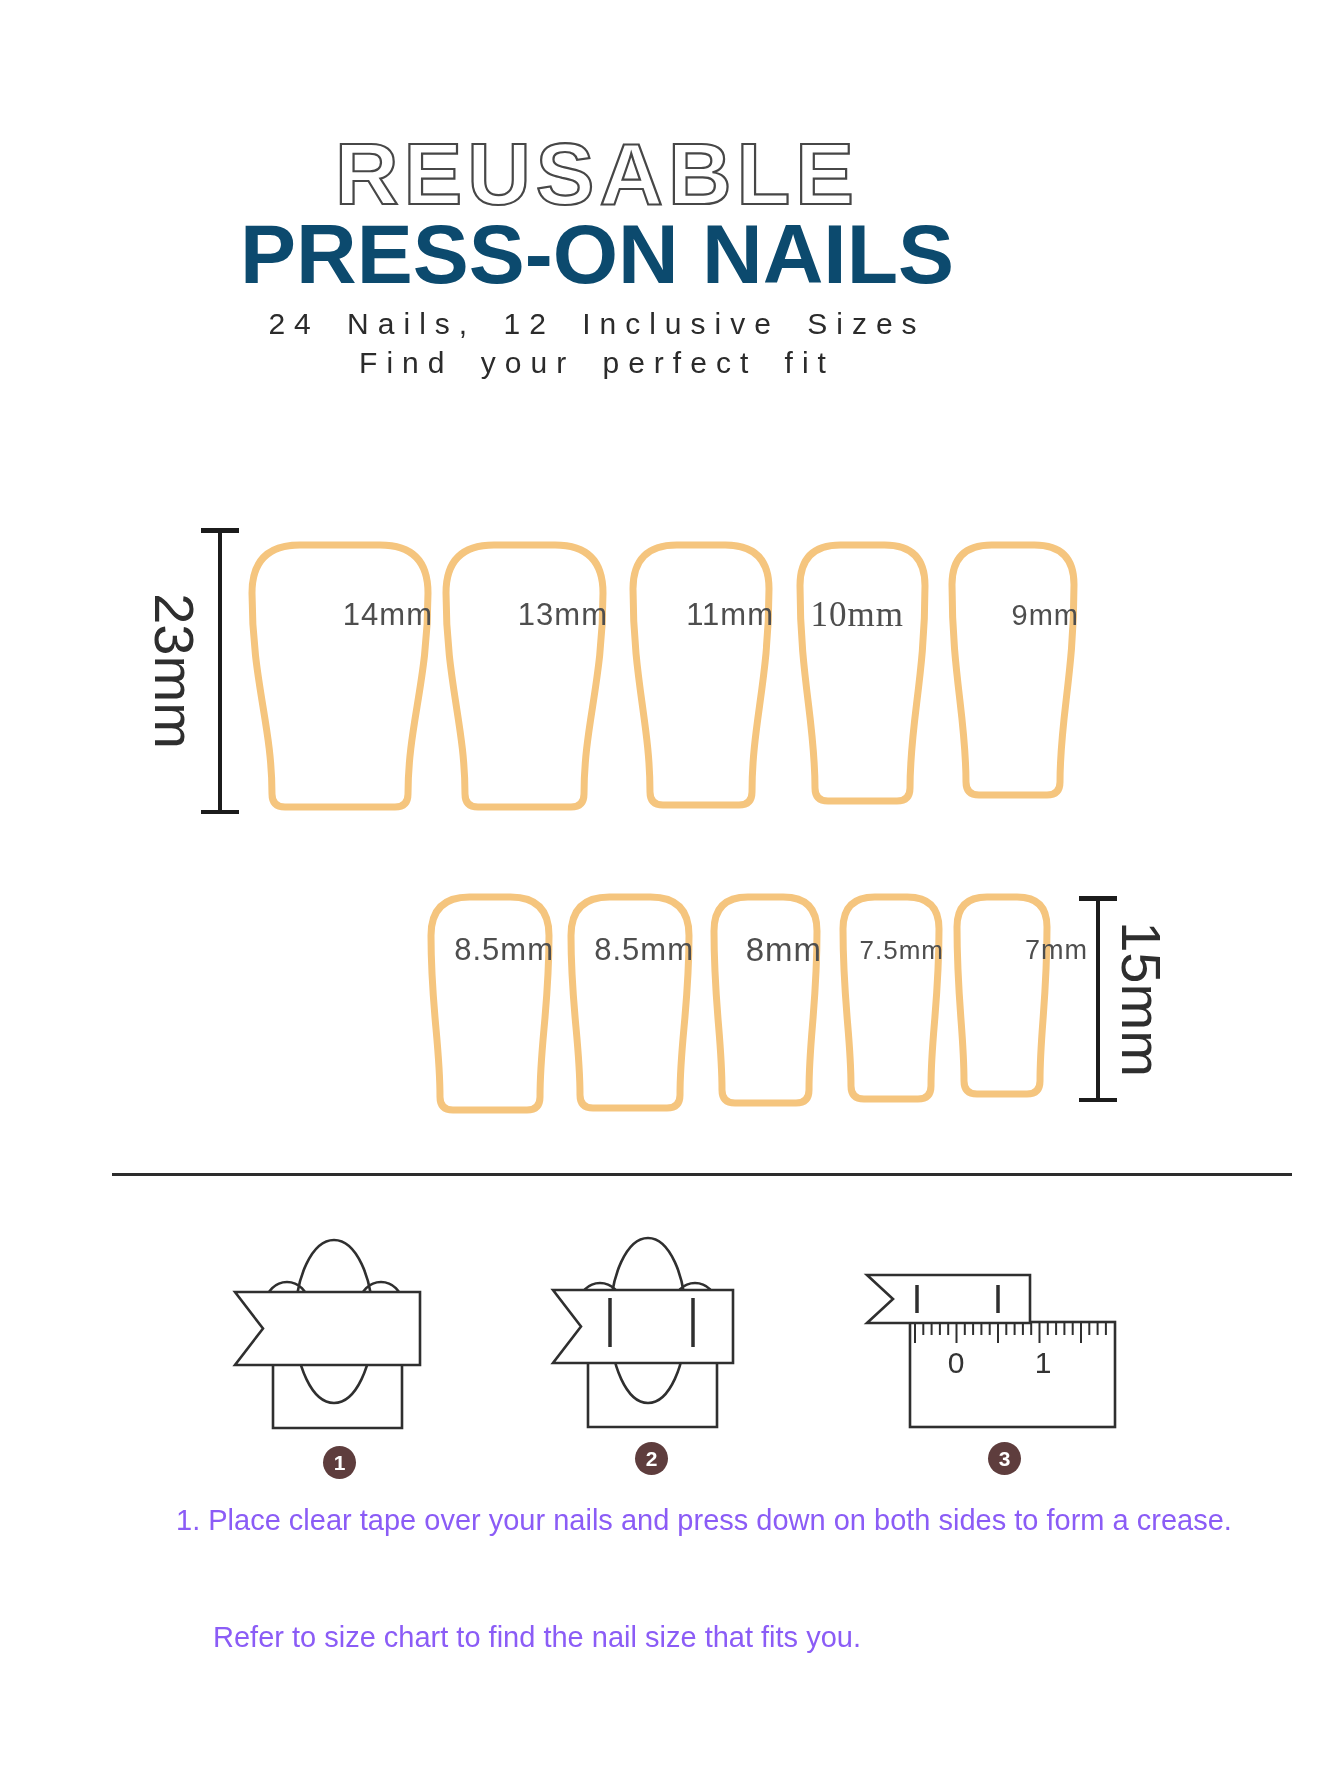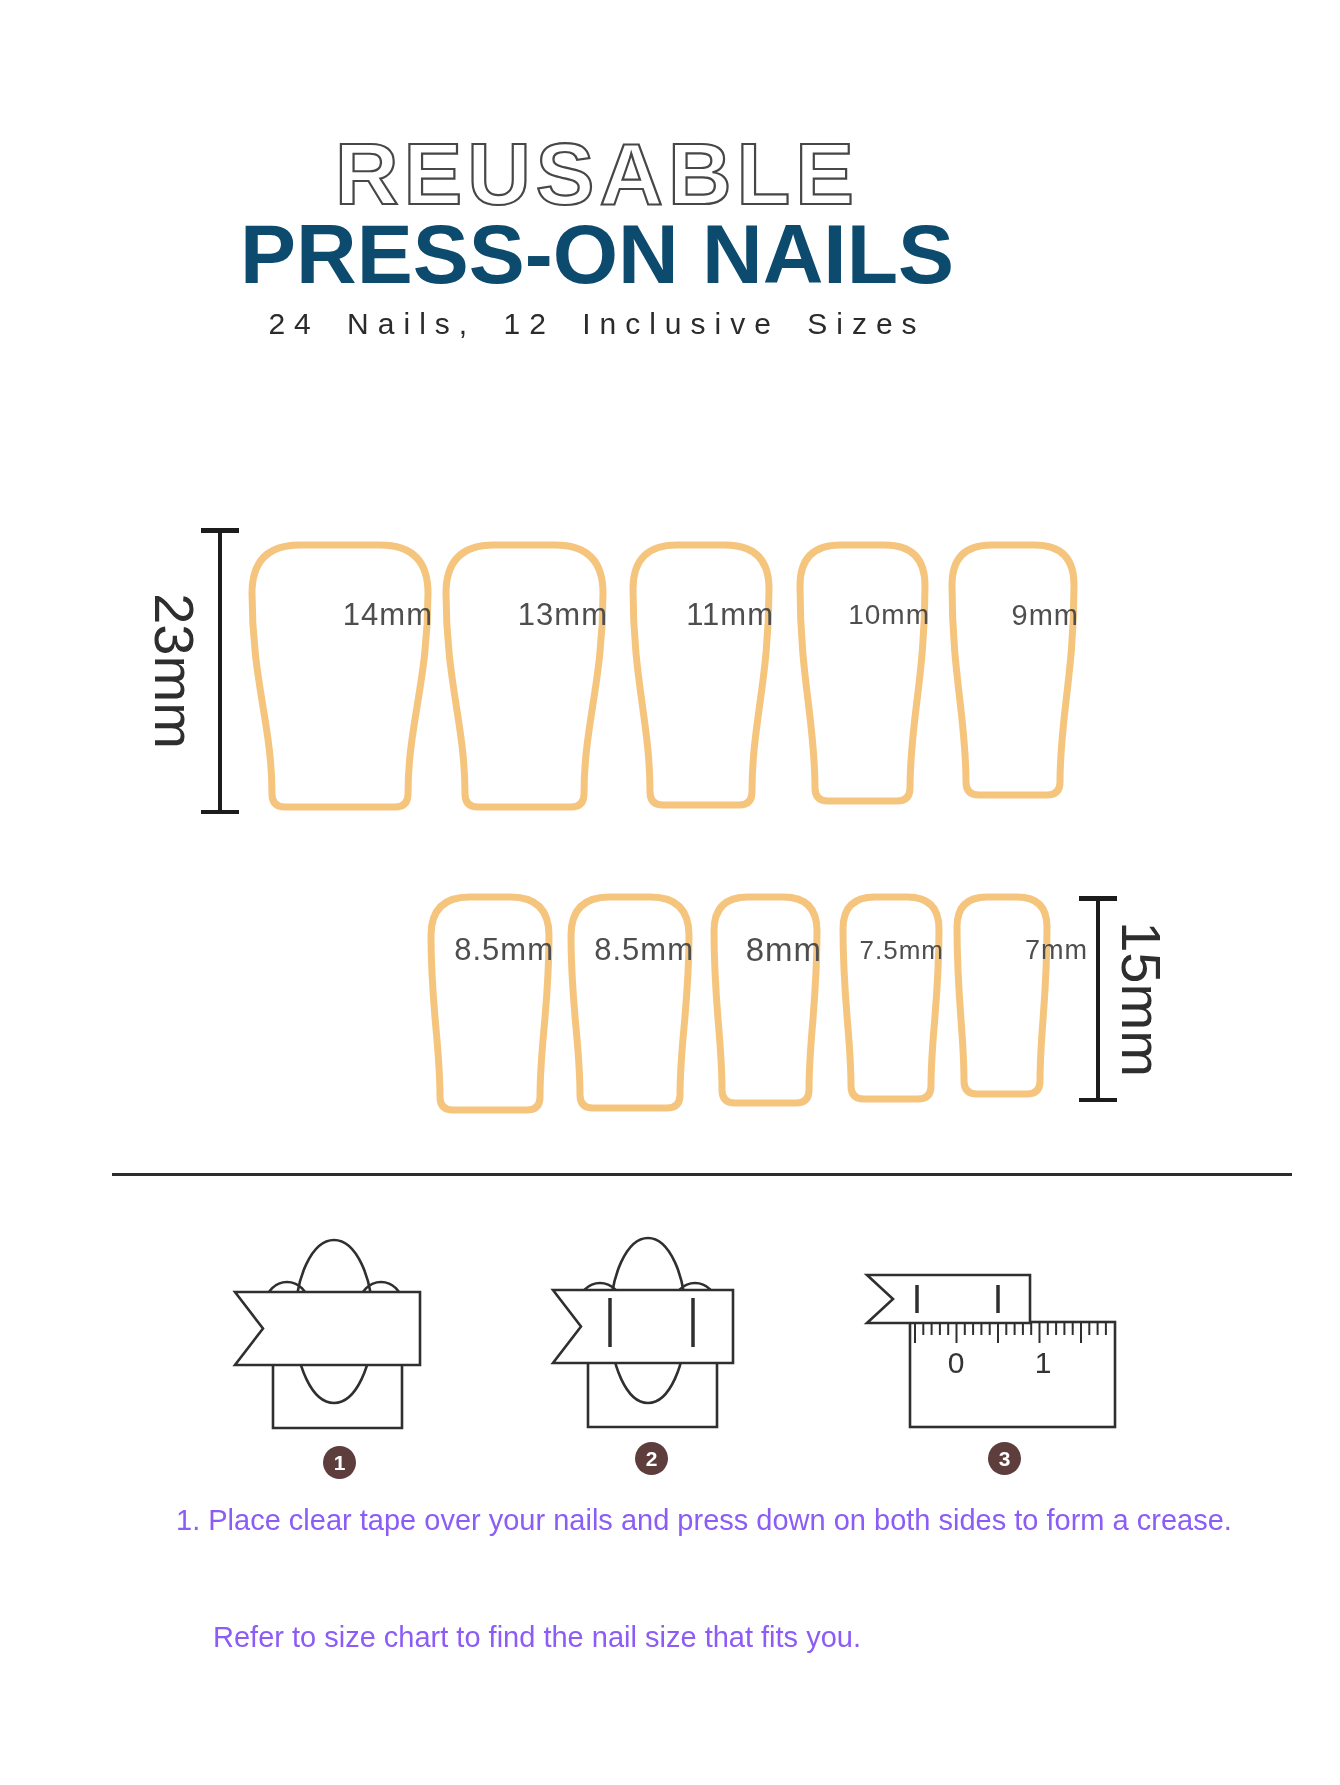--- a/index.html
+++ b/index.html
@@ -47,20 +47,21 @@
 </style>
 </head>
 <body>
 
 <div class="stage">
 
   <div class="header">
     <div class="title-outline">REUSABLE</div>
     <div class="title-main">PRESS-ON NAILS</div>
     <div class="subtitle s1">24 Nails, 12 Inclusive Sizes</div>
+    <div class="subtitle s2">Find your perfect fit</div>
   </div>
 
   <div>
     <div class="measure measure-left">
       <div class="mline"></div>
       <div class="mcap top"></div>
       <div class="mcap bot"></div>
       <div class="mlabel">23mm</div>
     </div>
 
@@ -73,21 +74,21 @@
           <path d="M 53 5 L 114 5 Q 162 5 162 53 C 162 141.44 143 184.96 143 254 Q 143 267 130 267 L 37 267 Q 24 267 24 254 C 24 184.96 5 141.44 5 53 Q 5 5 53 5 Z" fill="none" stroke="#f5c57e" stroke-width="7" stroke-linejoin="round"></path>
         </svg>
         <div class="nail-label" style="left: 441px; top: 615px; width: 167px; font-size: 31px;">13mm</div>
         <svg class="nail-svg" width="146" height="270" viewBox="0 0 146 270" style="left:628px;top:540px">
           <path d="M 48.8 5 L 97.2 5 Q 141 5 141 48.8 C 141 140.4 124 183.60000000000002 124 252 Q 124 265 111 265 L 35 265 Q 22 265 22 252 C 22 183.60000000000002 5 140.4 5 48.8 Q 5 5 48.8 5 Z" fill="none" stroke="#f5c57e" stroke-width="7" stroke-linejoin="round"></path>
         </svg>
         <div class="nail-label" style="left: 628px; top: 615px; width: 146px; font-size: 31px;">11mm</div>
         <svg class="nail-svg" width="135" height="266" viewBox="0 0 135 266" style="left:795px;top:540px">
           <path d="M 45.5 5 L 89.5 5 Q 130 5 130 45.5 C 130 138.32 115 180.88000000000002 115 248 Q 115 261 102 261 L 33 261 Q 20 261 20 248 C 20 180.88000000000002 5 138.32 5 45.5 Q 5 5 45.5 5 Z" fill="none" stroke="#f5c57e" stroke-width="7" stroke-linejoin="round"></path>
         </svg>
-        <div class="nail-label" style="left: 795px; top: 615px; width: 135px; font-size: 28px;">10mm</div>
+        <div class="nail-label" style="left: 769px; top: 615px; width: 135px; font-size: 35px; font-family: Liberation Serif, serif;">10mm</div>
         <svg class="nail-svg" width="132" height="260" viewBox="0 0 132 260" style="left:947px;top:540px">
           <path d="M 44.6 5 L 87.4 5 Q 127 5 127 44.6 C 127 135.20000000000002 113 176.8 113 242 Q 113 255 100 255 L 32 255 Q 19 255 19 242 C 19 176.8 5 135.20000000000002 5 44.6 Q 5 5 44.6 5 Z" fill="none" stroke="#f5c57e" stroke-width="7" stroke-linejoin="round"></path>
         </svg>
         <div class="nail-label" style="left: 947px; top: 615px; width: 132px; font-size: 29px;">9mm</div>
         <svg class="nail-svg" width="128" height="223" viewBox="0 0 128 223" style="left:426px;top:892px">
           <path d="M 43.4 5 L 84.6 5 Q 123 5 123 43.4 C 123 115.96000000000001 114 151.64000000000001 114 205 Q 114 218 101 218 L 27 218 Q 14 218 14 205 C 14 151.64000000000001 5 115.96000000000001 5 43.4 Q 5 5 43.4 5 Z" fill="none" stroke="#f5c57e" stroke-width="7" stroke-linejoin="round"></path>
         </svg>
         <div class="nail-label" style="left: 426px; top: 950px; width: 128px; font-size: 31px;">8.5mm</div>
         <svg class="nail-svg" width="128" height="221" viewBox="0 0 128 221" style="left:566px;top:892px">
           <path d="M 43.4 5 L 84.6 5 Q 123 5 123 43.4 C 123 114.92 114 150.28 114 203 Q 114 216 101 216 L 27 216 Q 14 216 14 203 C 14 150.28 5 114.92 5 43.4 Q 5 5 43.4 5 Z" fill="none" stroke="#f5c57e" stroke-width="7" stroke-linejoin="round"></path>

